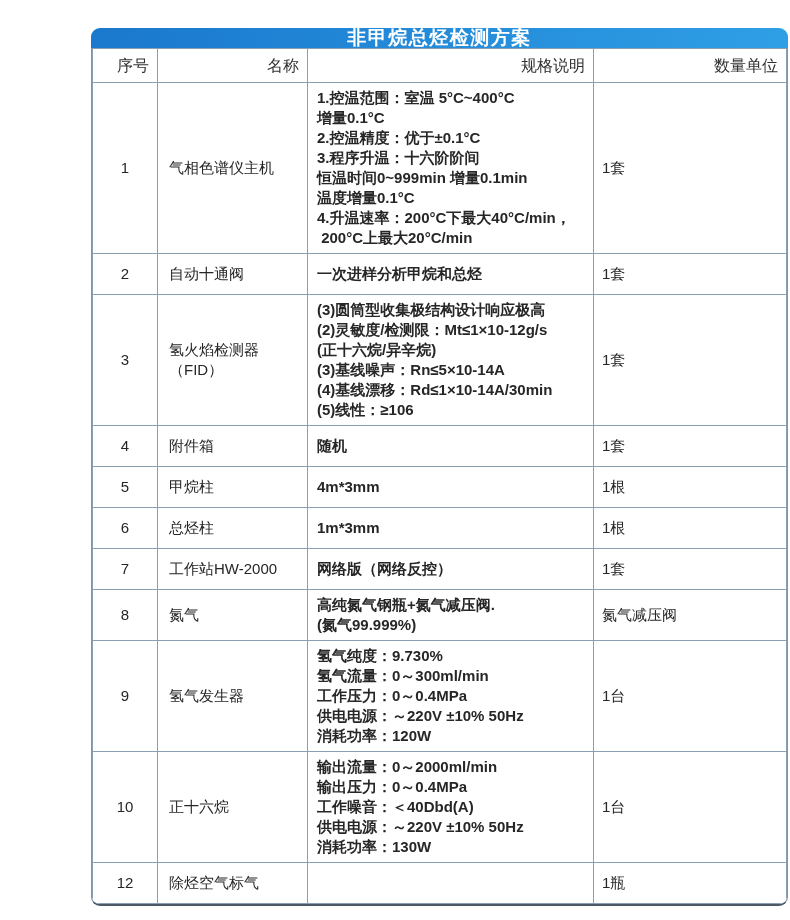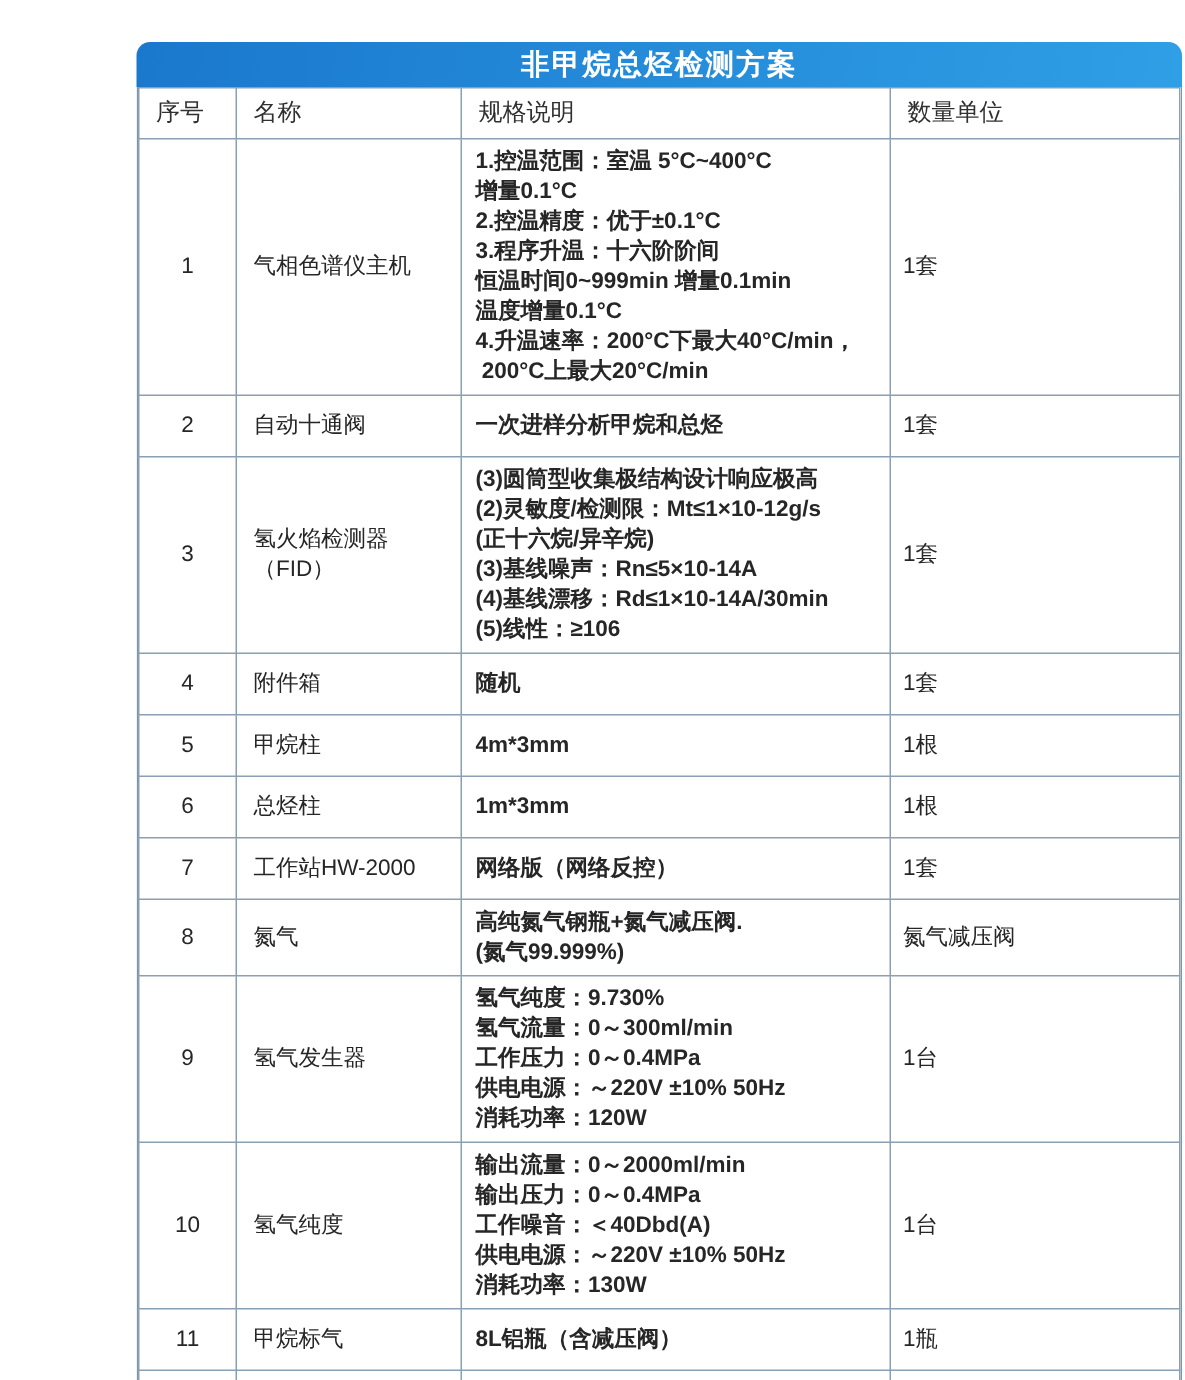--- a/index.html
+++ b/index.html
@@ -9,21 +9,21 @@
     background:#ffffff;
     overflow:hidden;
     font-family:"Liberation Sans", sans-serif;
   }
   .card {
     position:absolute;
     left:91px; top:28px;
     width:697px;
   }
   .banner {
-    height:30px;
+    height:20px;
     border-radius:9px 9px 0 0;
     display:flex; align-items:center; justify-content:center;
     color:#ffffff;
     font-size:19px;
     font-weight:bold;
     letter-spacing:1.5px;
   }
   .tbl-wrap {
     border:1px solid #7e96a9;
     border-top:none;
@@ -40,21 +40,21 @@
     color:#262626;
   }
   table.spec th, table.spec td {
     border:1px solid #8aa0b2;
     vertical-align:middle;
     line-height:20px;
   }
   table.spec th {
     font-weight:normal;
     font-size:16px;
-    text-align:left;
+    text-align:right;
     height:27px;
     padding:3px 8px 3px 11px;
     color:#303030;
   }
   table.spec td { height:30px; }
   td.c-no   { text-align:center; padding:5px 2px; }
   td.c-name { padding:5px 4px 5px 11px; }
   td.c-spec { padding:5px 6px 5px 9px;font-weight:bold; }
   td.c-qty  { padding:5px 20px 5px 8px; }
   .spec-line { line-height:20px; white-space:pre-wrap; }
@@ -170,39 +170,31 @@
                 <div class="spec-line">氢气纯度：9.730%</div>
                 <div class="spec-line">氢气流量：0～300ml/min</div>
                 <div class="spec-line">工作压力：0～0.4MPa</div>
                 <div class="spec-line">供电电源：～220V ±10% 50Hz</div>
                 <div class="spec-line">消耗功率：120W</div>
               </td>
               <td class="c-qty">1台</td>
             </tr>
             <tr>
               <td class="c-no">10</td>
-              <td class="c-name">氢气纯度</td>
+              <td class="c-name">正十六烷</td>
               <td class="c-spec">
                 <div class="spec-line">输出流量：0～2000ml/min</div>
                 <div class="spec-line">输出压力：0～0.4MPa</div>
                 <div class="spec-line">工作噪音：＜40Dbd(A)</div>
                 <div class="spec-line">供电电源：～220V ±10% 50Hz</div>
                 <div class="spec-line">消耗功率：130W</div>
               </td>
               <td class="c-qty">1台</td>
             </tr>
             <tr>
-              <td class="c-no">11</td>
-              <td class="c-name">甲烷标气</td>
-              <td class="c-spec">
-                <div class="spec-line">8L铝瓶（含减压阀）</div>
-              </td>
-              <td class="c-qty">1瓶</td>
-            </tr>
-            <tr>
               <td class="c-no">12</td>
               <td class="c-name">除烃空气标气</td>
               <td class="c-spec"></td>
               <td class="c-qty">1瓶</td>
             </tr>
           </tbody>
       </table>
     </div>
 
   </div>

